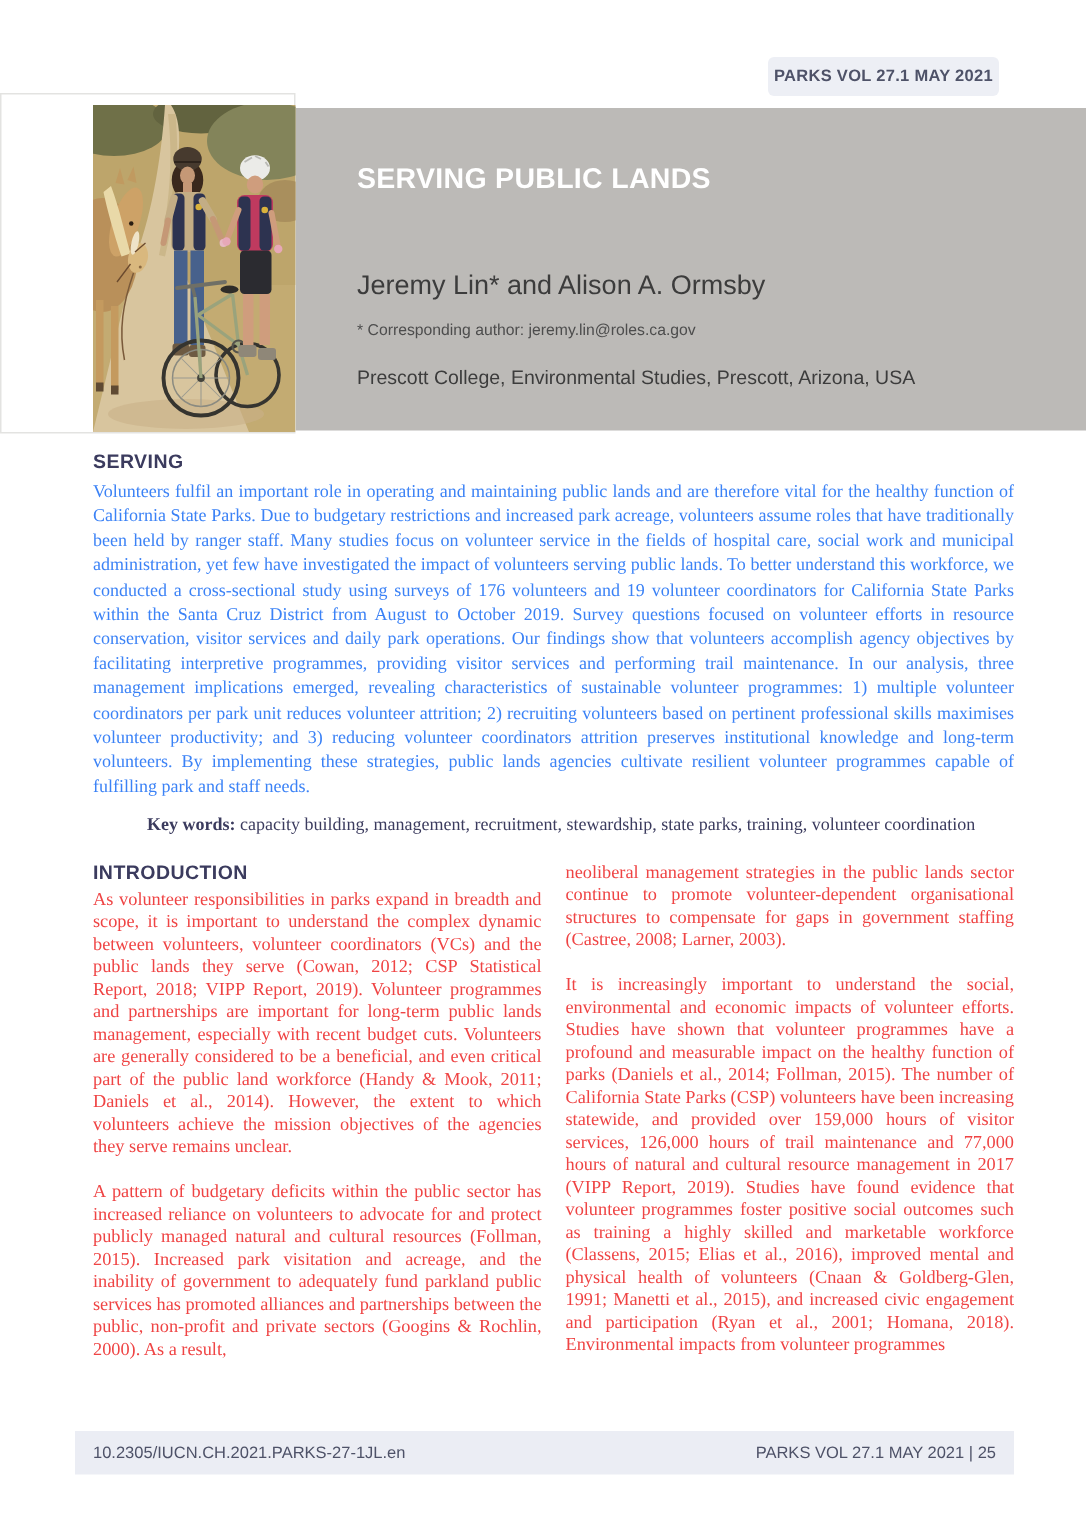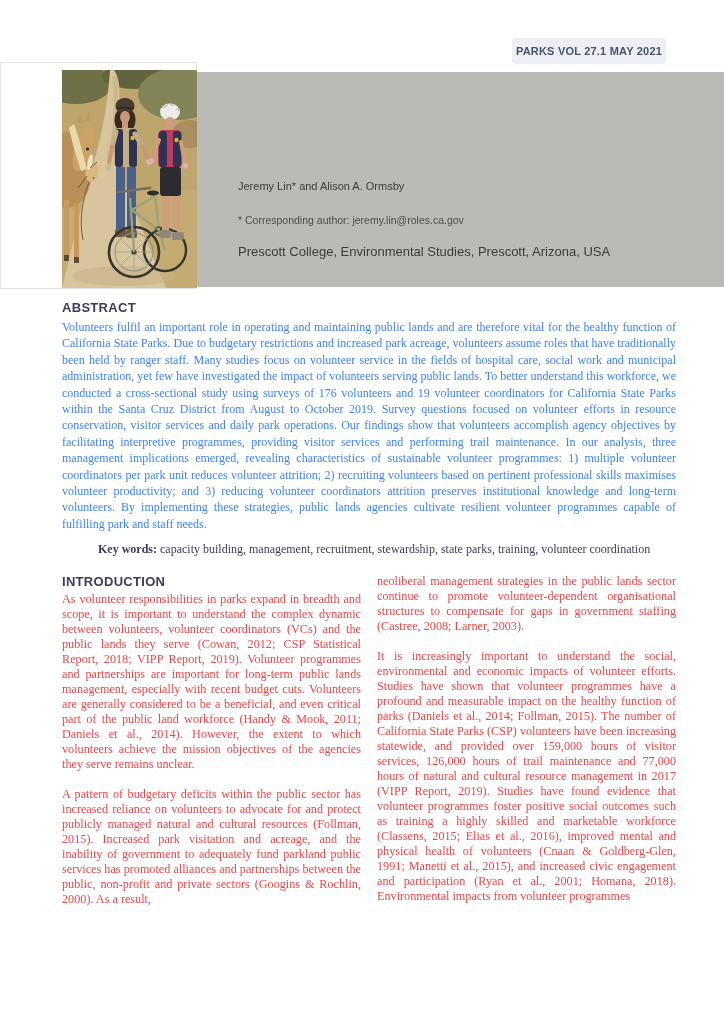--- a/index.html
+++ b/index.html
@@ -24,21 +24,21 @@
     position:absolute; left:0; top:62px; width:197px; height:227px;
     border:1px solid #e3e3e1; box-sizing:border-box; background:#ffffff;
   }
   .photo { position:absolute; left:62px; top:70px; width:135px; height:218px; display:block; }
 
   .title {
     position:absolute; left:238px; top:107px; width:460px;
     font-size:19px; font-weight:700; color:#ffffff; line-height:26px; letter-spacing:0.2px;
   }
   .title span { display:block; }
-  .authors { position:absolute; left:238px; top:180px; font-size:11px; color:#3c3c3c; }
+  .authors { position:absolute; left:238px; top:180px; font-size:18px; color:#3c3c3c; }
   .corresponding { position:absolute; left:238px; top:214px; font-size:10.5px; color:#4d4d4d; }
   .affiliation { position:absolute; left:238px; top:244px; font-size:13px; color:#3c3c3c; }
 
   
   .body-wrap { position:absolute; left:62px; top:300px; width:614px; }
   .section-heading {
     font-size:13px; font-weight:700; color:#3b3b5e; letter-spacing:0.3px;
     line-height:16px; font-family:"Liberation Sans", sans-serif;
   }
   .abstract-text {
@@ -158,40 +158,45 @@
       <circle cx="123.5" cy="96" r="2.8" fill="#e7a8b8"></circle>
       <rect x="98" y="97" width="21" height="29" rx="3" fill="#2b2b30"></rect>
       <rect x="100" y="126" width="7" height="34" fill="#cf9d7d"></rect>
       <rect x="111" y="126" width="7" height="34" fill="#cf9d7d"></rect>
       <rect x="97" y="160" width="12" height="8" rx="2" fill="#8f8778"></rect>
       <rect x="110" y="162" width="12" height="8" rx="2" fill="#8f8778"></rect>
     </g>
   </svg>
 
   <div class="title">
+    <span>SERVING PUBLIC LANDS</span>
   </div>
   <div class="authors">Jeremy Lin* and Alison A. Ormsby</div>
   <div class="corresponding">* Corresponding author: jeremy.lin@roles.ca.gov</div>
   <div class="affiliation">Prescott College, Environmental Studies, Prescott, Arizona, USA</div>
 
   <div class="body-wrap">
-    <div class="section-heading">ABSTRACT</div>
+    <div class="section-heading">SERVING</div>
     <div class="abstract-text">Volunteers fulfil an important role in operating and maintaining public lands and are therefore vital for the healthy function of California State Parks. Due to budgetary restrictions and increased park acreage, volunteers assume roles that have traditionally been held by ranger staff. Many studies focus on volunteer service in the fields of hospital care, social work and municipal administration, yet few have investigated the impact of volunteers serving public lands. To better understand this workforce, we conducted a cross-sectional study using surveys of 176 volunteers and 19 volunteer coordinators for California State Parks within the Santa Cruz District from August to October 2019. Survey questions focused on volunteer efforts in resource conservation, visitor services and daily park operations. Our findings show that volunteers accomplish agency objectives by facilitating interpretive programmes, providing visitor services and performing trail maintenance. In our analysis, three management implications emerged, revealing characteristics of sustainable volunteer programmes: 1) multiple volunteer coordinators per park unit reduces volunteer attrition; 2) recruiting volunteers based on pertinent professional skills maximises volunteer productivity; and 3) reducing volunteer coordinators attrition preserves institutional knowledge and long-term volunteers. By implementing these strategies, public lands agencies cultivate resilient volunteer programmes capable of fulfilling park and staff needs.</div>
 
     <div class="keywords">
       <span class="kw-label">Key words:</span><span> capacity building, management, recruitment, stewardship, state parks, training, volunteer coordination</span>
     </div>
 
     <div class="columns">
       <div class="col">
         <div class="section-heading">INTRODUCTION</div>
         <p>As volunteer responsibilities in parks expand in breadth and scope, it is important to understand the complex dynamic between volunteers, volunteer coordinators (VCs) and the public lands they serve (Cowan, 2012; CSP Statistical Report, 2018; VIPP Report, 2019). Volunteer programmes and partnerships are important for long-term public lands management, especially with recent budget cuts. Volunteers are generally considered to be a beneficial, and even critical part of the public land workforce (Handy &amp; Mook, 2011; Daniels et al., 2014). However, the extent to which volunteers achieve the mission objectives of the agencies they serve remains unclear.</p>
         <p>A pattern of budgetary deficits within the public sector has increased reliance on volunteers to advocate for and protect publicly managed natural and cultural resources (Follman, 2015). Increased park visitation and acreage, and the inability of government to adequately fund parkland public services has promoted alliances and partnerships between the public, non-profit and private sectors (Googins &amp; Rochlin, 2000). As a result,</p>
       </div>
       <div class="col">
         <p>neoliberal management strategies in the public lands sector continue to promote volunteer-dependent organisational structures to compensate for gaps in government staffing (Castree, 2008; Larner, 2003).</p>
         <p>It is increasingly important to understand the social, environmental and economic impacts of volunteer efforts. Studies have shown that volunteer programmes have a profound and measurable impact on the healthy function of parks (Daniels et al., 2014; Follman, 2015). The number of California State Parks (CSP) volunteers have been increasing statewide, and provided over 159,000 hours of visitor services, 126,000 hours of trail maintenance and 77,000 hours of natural and cultural resource management in 2017 (VIPP Report, 2019). Studies have found evidence that volunteer programmes foster positive social outcomes such as training a highly skilled and marketable workforce (Classens, 2015; Elias et al., 2016), improved mental and physical health of volunteers (Cnaan &amp; Goldberg-Glen, 1991; Manetti et al., 2015), and increased civic engagement and participation (Ryan et al., 2001; Homana, 2018). Environmental impacts from volunteer programmes</p>
       </div>
     </div>
   </div>
 
+  <div class="footer">
+    <span>10.2305/IUCN.CH.2021.PARKS-27-1JL.en</span>
+    <span>PARKS VOL 27.1 MAY 2021 | 25</span>
+  </div>
 
 </div>
 
 </body></html>

